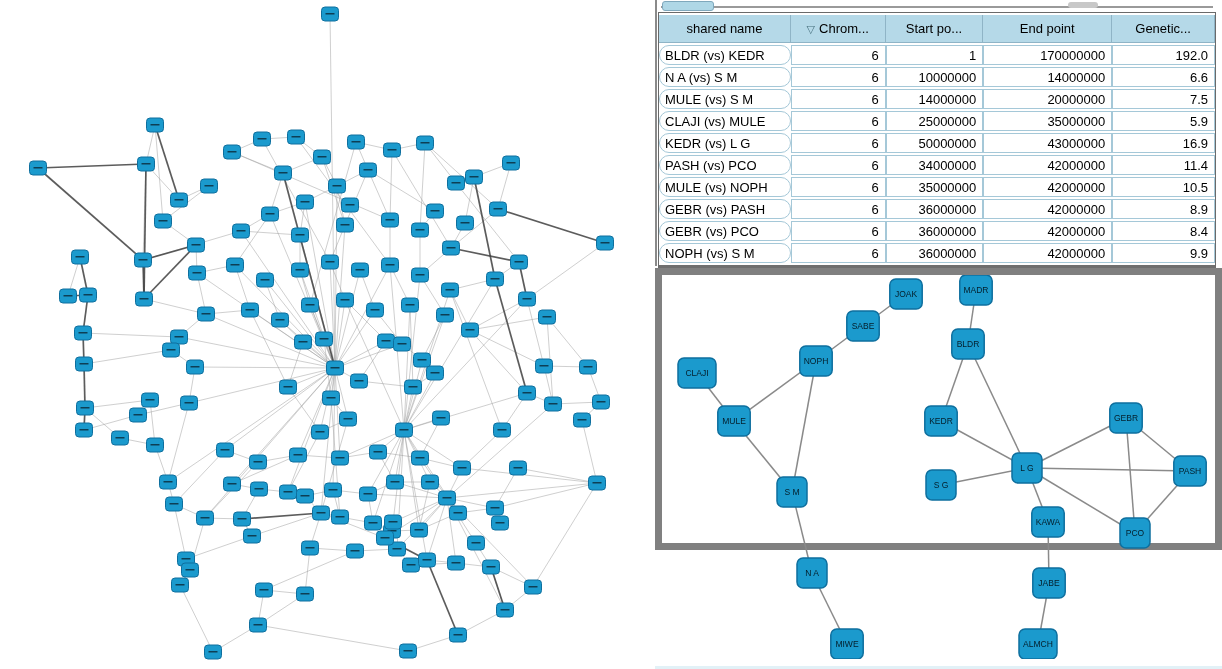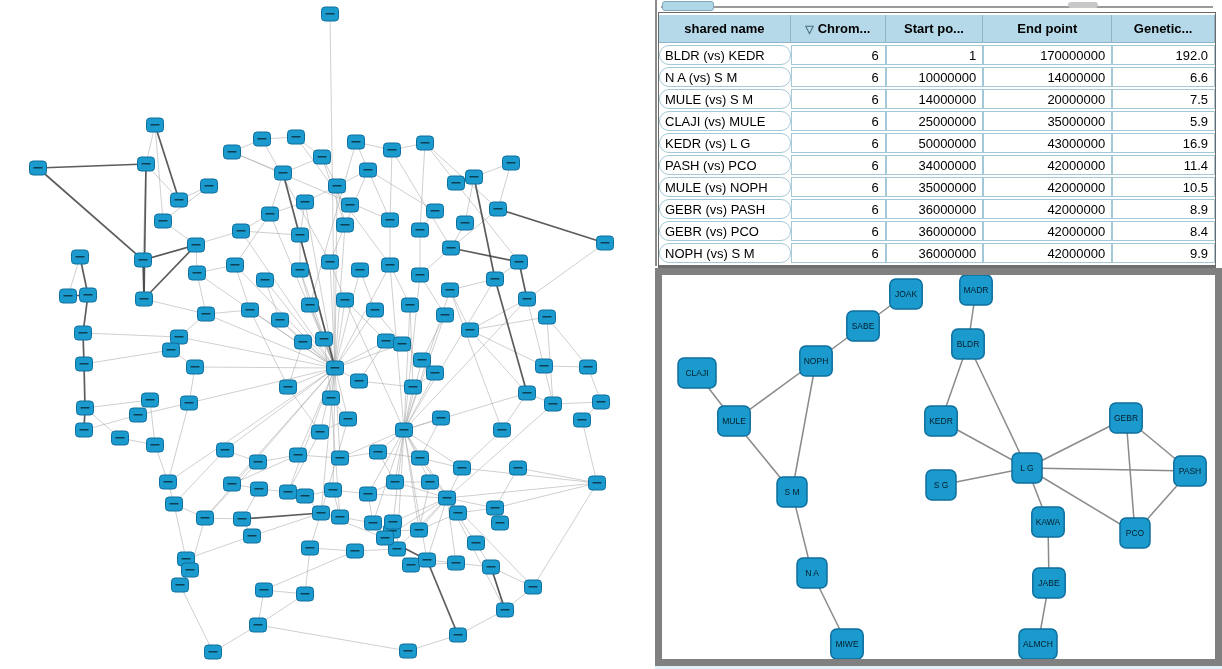--- a/index.html
+++ b/index.html
@@ -9,32 +9,32 @@
   #overview-panel{position:absolute;left:0;top:0;width:655px;height:669px;background:#fff;}
   #overview-svg{position:absolute;left:0;top:0;}
   
   #table-panel{position:absolute;left:655px;top:0;width:567px;height:266px;background:#fff;}
   #table-left-divider{position:absolute;left:0;top:0;width:2px;height:266px;background:#8a8a8a;}
   #table-scroll-track{position:absolute;left:6px;top:6px;width:552px;height:2px;background:#9a9a9a;}
   #table-scroll-thumb{position:absolute;left:7px;top:1px;width:50px;height:8px;background:#AFD7E6;border:1px solid #7FA8BC;border-radius:3px;}
   #table-scroll-seg{position:absolute;left:413px;top:2px;width:30px;height:6px;background:#C8C8C8;border-radius:3px;}
   table.grid{position:absolute;left:3px;top:12px;width:558px;border-collapse:separate;border-spacing:0 2px;
              border:1px solid #6a6a6a;border-bottom:3px solid #6f6f6f;background:#fff;table-layout:fixed;}
-  table.grid th{background:#B5D9E8;height:25px;font-size:13px;font-weight:bold;color:#000;
+  table.grid th{background:#B5D9E8;height:25px;font-size:13px;font-weight:normal;color:#000;
                 border-right:1px solid #8FB4C6;border-bottom:1px solid #8FB4C6;text-align:center;
                 overflow:hidden;white-space:nowrap;}
   table.grid td{height:18px;font-size:13px;color:#000;border:1px solid #A5C8D8;background:#fff;
                 overflow:hidden;white-space:nowrap;padding:0 6px;}
   table.grid td.name{text-align:left;padding-left:5px;border-radius:10px;}
   table.grid td.num{text-align:right;}
   table.grid col.c0{width:131px;} table.grid col.c1{width:94px;} table.grid col.c2{width:97px;}
   table.grid col.c3{width:128px;} table.grid col.c4{width:102px;}
   .filter-glyph{color:#47707e;font-size:11px;margin-right:4px;}
   
-  #detail-panel{position:absolute;left:655px;top:268px;width:567px;height:398px;
+  #detail-panel{position:absolute;left:655px;top:268px;width:567px;height:282px;
                 box-sizing:border-box;border:7px solid #808080;background:#fff;}
   #detail-svg{position:absolute;left:0;top:0;}
   #bottom-strip{position:absolute;left:655px;top:666px;width:567px;height:3px;background:#E2F1F7;}
   
   line.e{stroke:#9a9a9a;stroke-width:0.8;stroke-opacity:0.6;}
   line.d{stroke:#3f3f3f;stroke-width:1.7;stroke-opacity:0.85;}
   line.de{stroke:#8a8a8a;stroke-width:1.5;}
   rect.onode{fill:#1B9ACD;stroke:#0E6F9E;stroke-width:1;}
   rect.smudge{fill:rgba(10,40,55,0.8);}
   rect.dnode{fill:#1B9ACD;stroke:#0E6F9E;stroke-width:1.5;}

